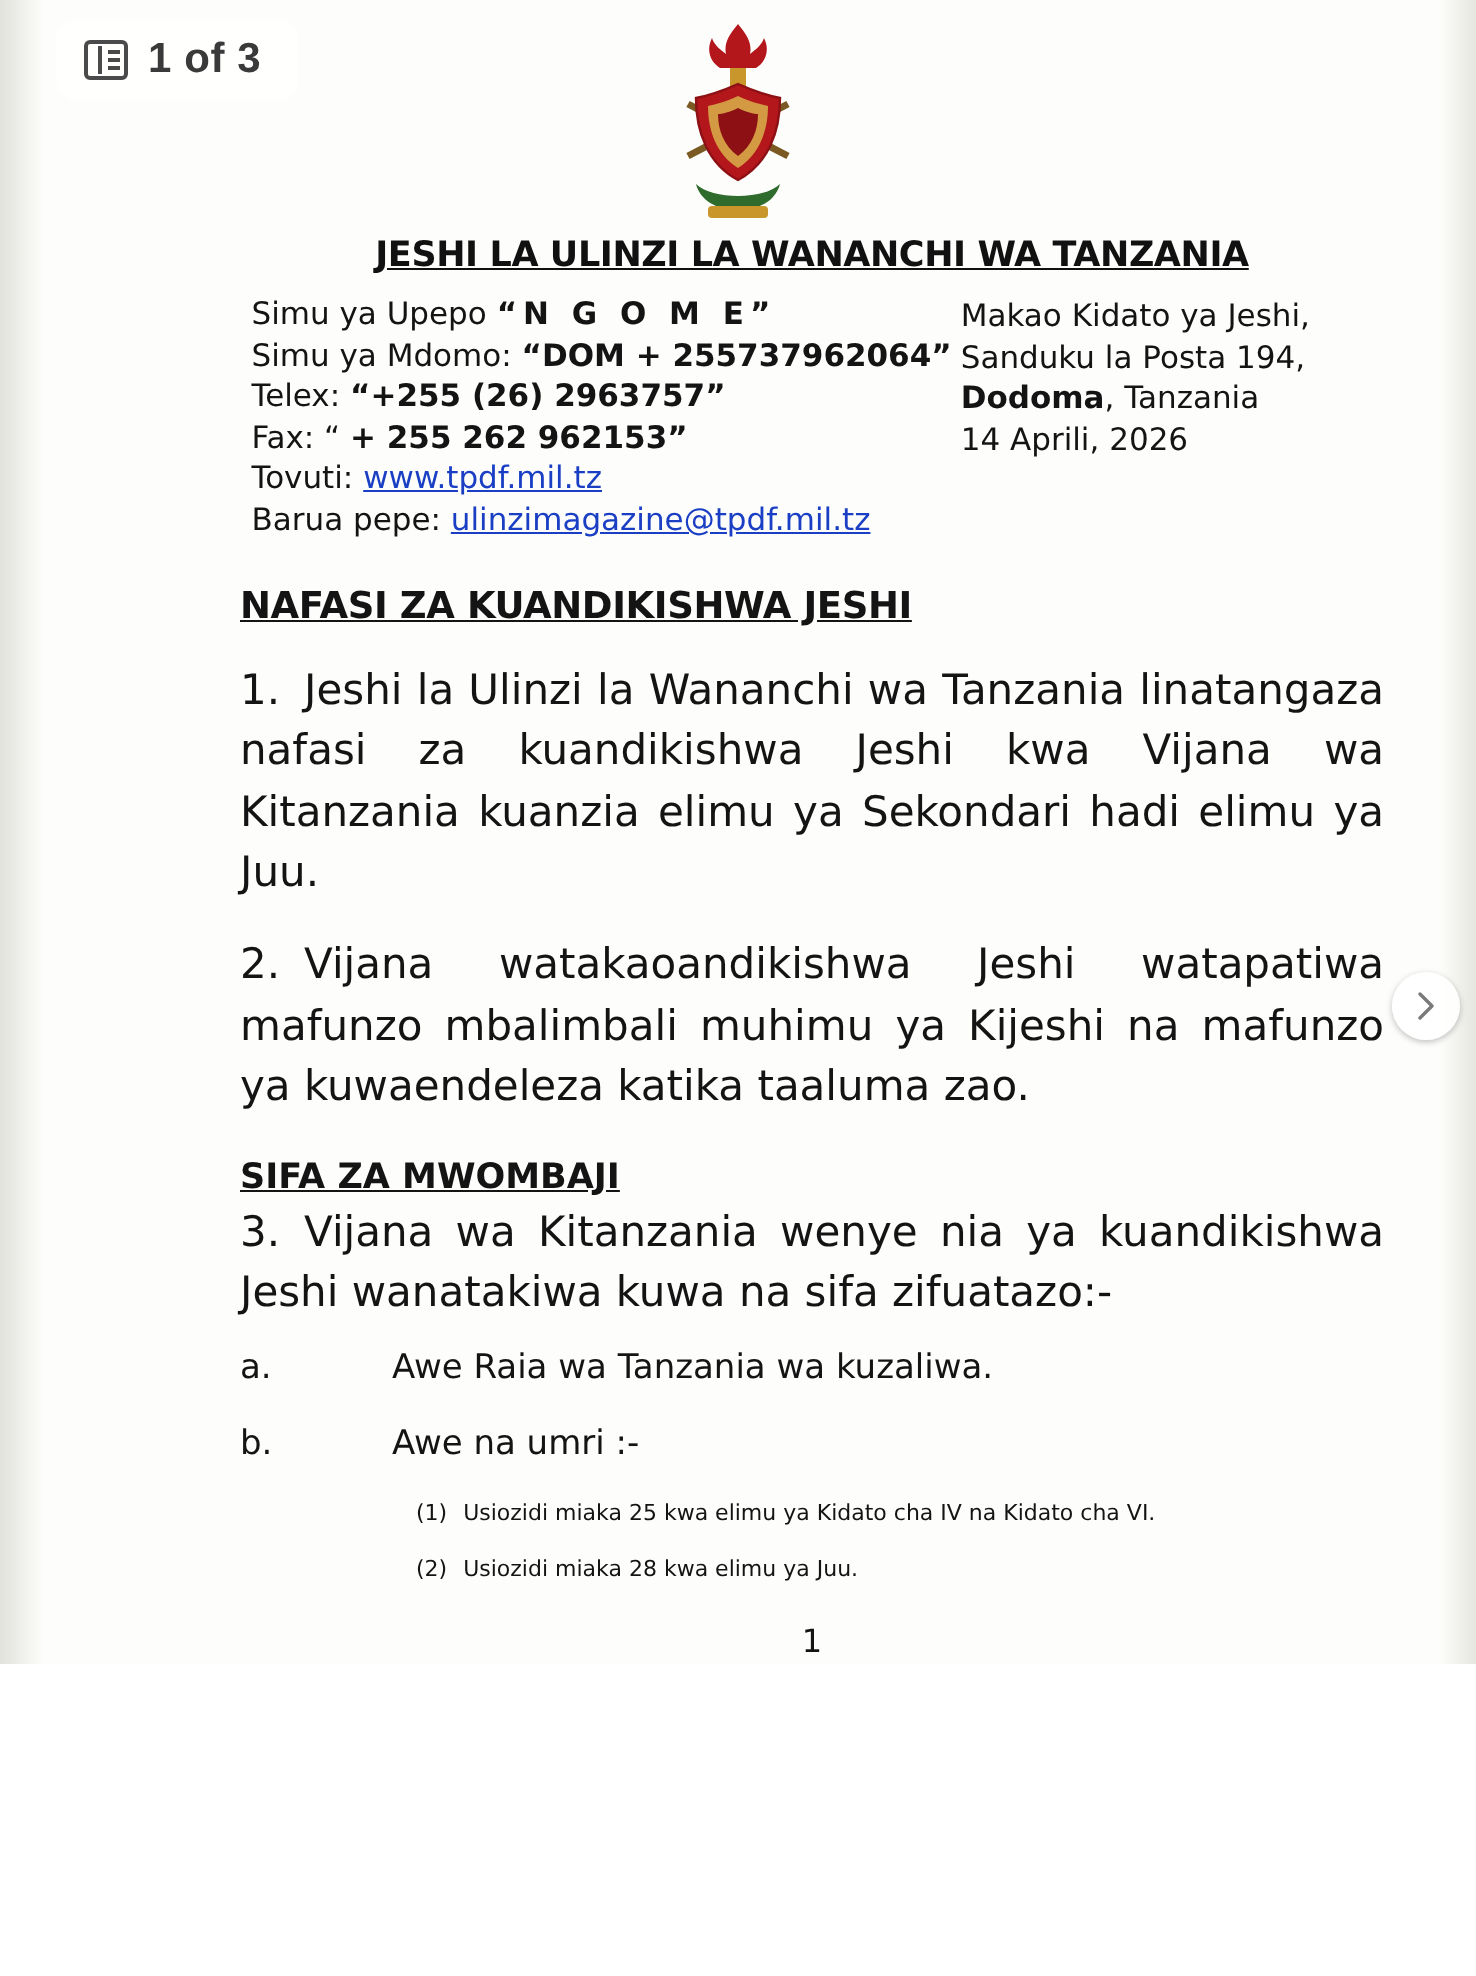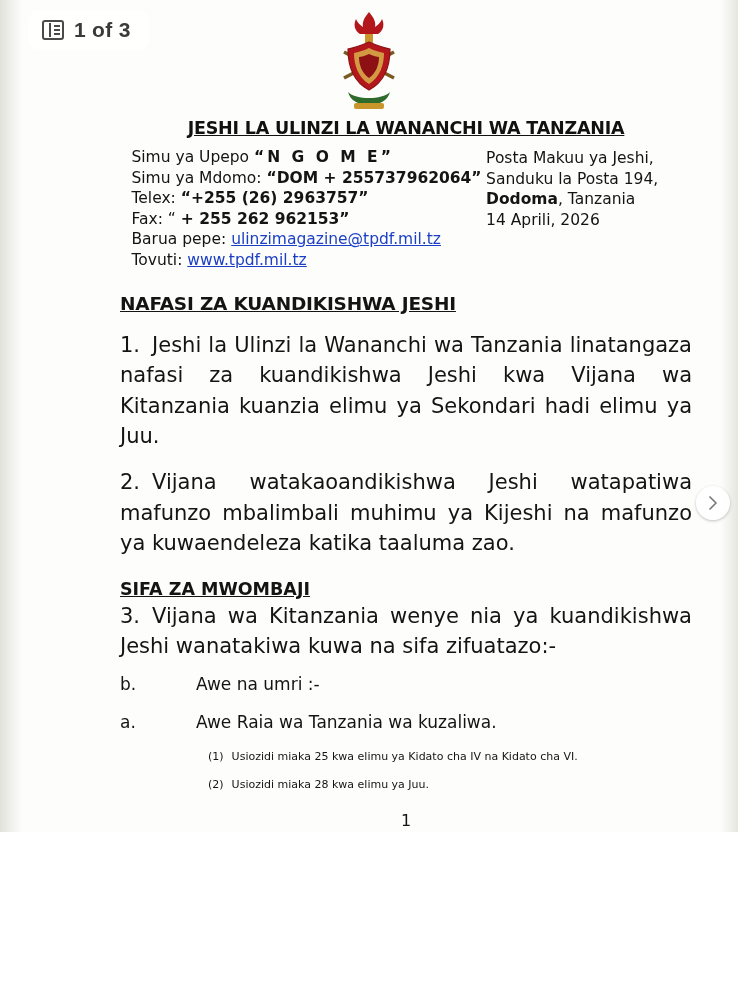--- a/index.html
+++ b/index.html
@@ -101,21 +101,21 @@
     text-align: center;
     font-weight: bold;
     font-size: 17.5px;
     letter-spacing: -0.2px;
     text-decoration: underline;
     margin: 0 0 9px 0;
     color: #111;
   }
   .contact-block {
     display: flex;
-    justify-content: flex-end;
+    justify-content: center;
     align-items: flex-start;
     font-size: 15.5px;
     line-height: 1.33;
   }
   .contact-left { width: 62%; }
   .contact-right { width: 36%; padding-top: 1px; }
   .contact-left .row { white-space: nowrap; }
   .lbl { }
   .val-bold { font-weight: bold; }
   .wide { letter-spacing: 3px; font-weight: bold; }
@@ -219,30 +219,30 @@
         </div>
         <div class="row">
           <span class="lbl">Telex:</span>
           <span class="val-bold">“+255 (26) 2963757”</span>
         </div>
         <div class="row">
           <span class="lbl">Fax: “</span>
           <span class="val-bold">+ 255 262 962153”</span>
         </div>
         <div class="row">
+          <span class="lbl">Tovuti:</span>
+          <a class="link" href="#">www.tpdf.mil.tz</a>
+        </div>
+        <div class="row">
           <span class="lbl">Barua pepe:</span>
           <a class="link" href="#">ulinzimagazine@tpdf.mil.tz</a>
         </div>
-        <div class="row">
-          <span class="lbl">Tovuti:</span>
-          <a class="link" href="#">www.tpdf.mil.tz</a>
-        </div>
       </div>
       <div class="contact-right">
-        <div class="row">Posta Makuu ya Jeshi,</div>
+        <div class="row">Makao Kidato ya Jeshi,</div>
         <div class="row">Sanduku la Posta 194,</div>
         <div class="row">
           <span class="val-bold">Dodoma</span><span>, Tanzania</span>
         </div>
         <div class="row">14 Aprili, 2026</div>
       </div>
     </div>
 
     <div class="section-title">NAFASI ZA KUANDIKISHWA JESHI</div>
 
@@ -254,25 +254,25 @@
       <span class="num">2.</span><span>Vijana watakaoandikishwa Jeshi watapatiwa mafunzo mbalimbali muhimu ya Kijeshi na mafunzo ya kuwaendeleza katika taaluma zao.</span>
     </p>
 
     <div class="subhead">SIFA ZA MWOMBAJI</div>
 
     <p class="para tight">
       <span class="num">3.</span><span>Vijana wa Kitanzania wenye nia ya kuandikishwa Jeshi wanatakiwa kuwa na sifa zifuatazo:-</span>
     </p>
 
     <p class="lettered">
+      <span class="mark">a.</span><span>Awe Raia wa Tanzania wa kuzaliwa.</span>
+    </p>
+
+    <p class="lettered">
       <span class="mark">b.</span><span>Awe na umri :-</span>
-    </p>
-
-    <p class="lettered">
-      <span class="mark">a.</span><span>Awe Raia wa Tanzania wa kuzaliwa.</span>
     </p>
 
     <p class="numbered">
       <span class="mark">(1)</span><span>Usiozidi miaka 25 kwa elimu ya Kidato cha IV na Kidato cha VI.</span>
     </p>
 
     <p class="numbered">
       <span class="mark">(2)</span><span>Usiozidi miaka 28 kwa elimu ya Juu.</span>
     </p>
 

